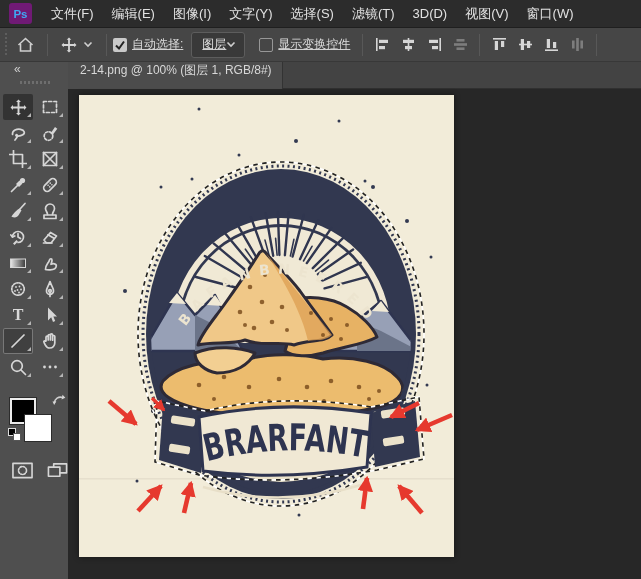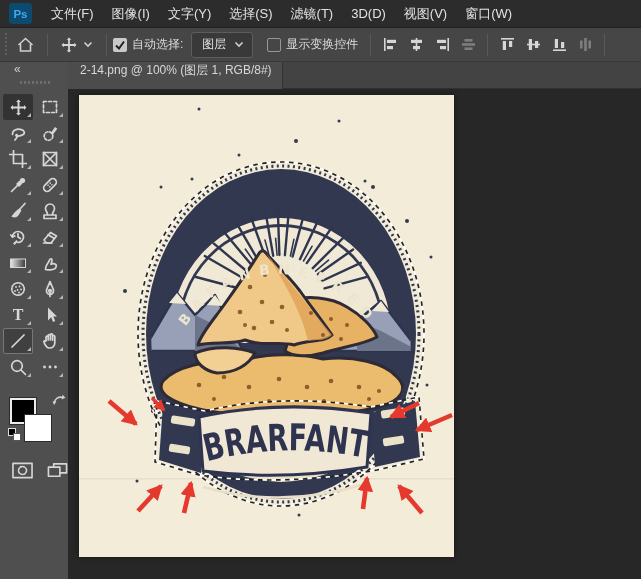--- a/index.html
+++ b/index.html
@@ -3,40 +3,40 @@
 <meta charset="utf-8">
 <style>
   * { box-sizing: border-box; margin: 0; padding: 0; }
   html,body { width:641px; height:579px; overflow:hidden; background:#272727;
     font-family:"Liberation Sans","DejaVu Sans",sans-serif; }
   .app { width:641px; height:579px; display:flex; flex-direction:column; }
 
   
   .menubar { height:28px; background:#2c2c2c; display:flex; align-items:center;
     border-bottom:1px solid #1f1f1f; flex:0 0 28px; }
-  .ps-logo { width:23px; height:21px; margin:0 10px 0 9px; background:#0c4a6e;
+  .ps-logo { width:23px; height:21px; margin:0 10px 0 9px; background:#701a75;
     color:#3fa9f5; font-weight:bold; font-size:11.5px; border-radius:3px;
     display:flex; align-items:center; justify-content:center; }
   .menu-item { color:#e2e2e2; font-size:13px; padding:0 9px; line-height:28px;
     white-space:nowrap; cursor:default; }
 
   
   .optionsbar { height:34px; background:#464646; border-bottom:1px solid #383838;
-    display:flex; align-items:center; flex:0 0 34px; color:#cfcfcf; }
+    display:flex; align-items:center; flex:0 0 34px; color:#cfcfcf;text-decoration:underline; }
   .grip-v { width:7px; height:24px; margin-left:3px;
     background:repeating-linear-gradient(to bottom,#5e5e5e 0 2px,transparent 2px 4px);
     background-size:2px 100%; background-repeat:repeat-y; background-position:2px 0; }
   .ob-btn { display:flex; align-items:center; justify-content:center;
     height:26px; padding:0 7px; }
   .ob-sep { width:1px; height:22px; background:#585858; margin:0 6px; }
   .ob-label { font-size:12px; color:#dadada; margin:0 6px 0 5px; white-space:nowrap; }
   .checkbox { width:14px; height:14px; border-radius:2px; position:relative; flex:0 0 14px; }
   .checkbox.checked { background:#c9c9c9; }
   .checkbox.unchecked { background:transparent; border:1px solid #979797; }
-  .dropdown { display:flex; align-items:center; gap:8px; background:#393939;
+  .dropdown { display:flex; align-items:center; gap:0; background:#393939;
     border:1px solid #5d5d5d; border-radius:3px; padding:3px 8px 4px 10px;
     font-size:12px; color:#e0e0e0; margin-left:2px; }
   .align-ico { width:26px; height:24px; display:flex; align-items:center;
     justify-content:center; }
   .align-ico.dim { opacity:.38; }
   .icon-stroke { stroke:#cfcfcf; fill:none; stroke-width:1.6; }
 
   
   .tabrow { height:27px; flex:0 0 27px; display:flex; background:#3d3d3d; }
   .tab-left { width:68px; background:#4f4f4f; position:relative; flex:0 0 68px; }
@@ -85,20 +85,21 @@
   .canvas svg { display:block; }
 </style>
 </head>
 <body>
 
 <div class="app">
 
   <div class="menubar">
     <div class="ps-logo">Ps</div>
     <span class="menu-item">文件(F)</span>
+    <span class="menu-item">编辑(E)</span>
     <span class="menu-item">图像(I)</span>
     <span class="menu-item">文字(Y)</span>
     <span class="menu-item">选择(S)</span>
     <span class="menu-item">滤镜(T)</span>
     <span class="menu-item">3D(D)</span>
     <span class="menu-item">视图(V)</span>
     <span class="menu-item">窗口(W)</span>
 
   </div>
 

